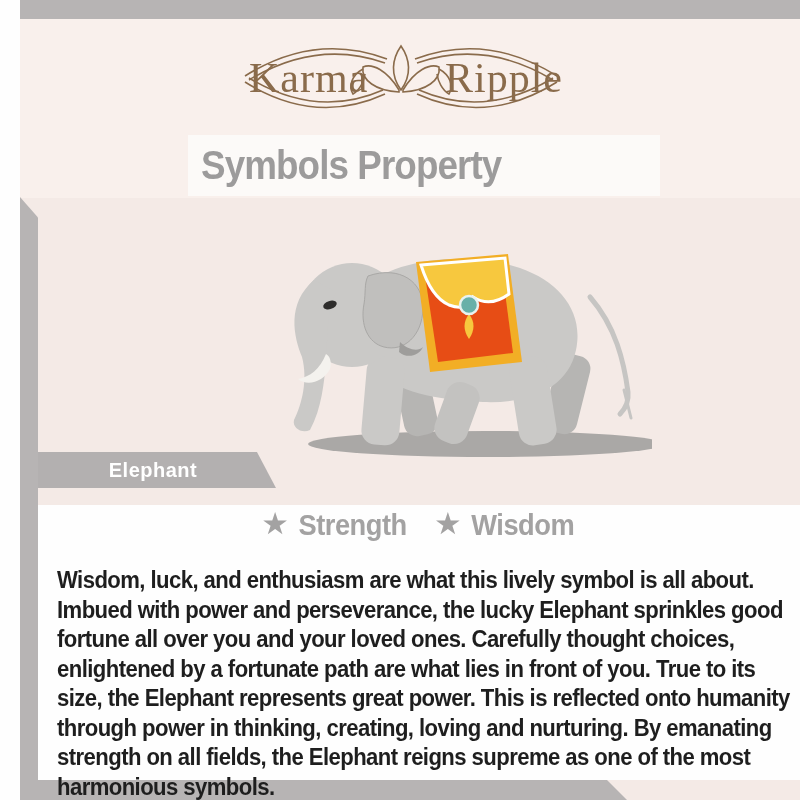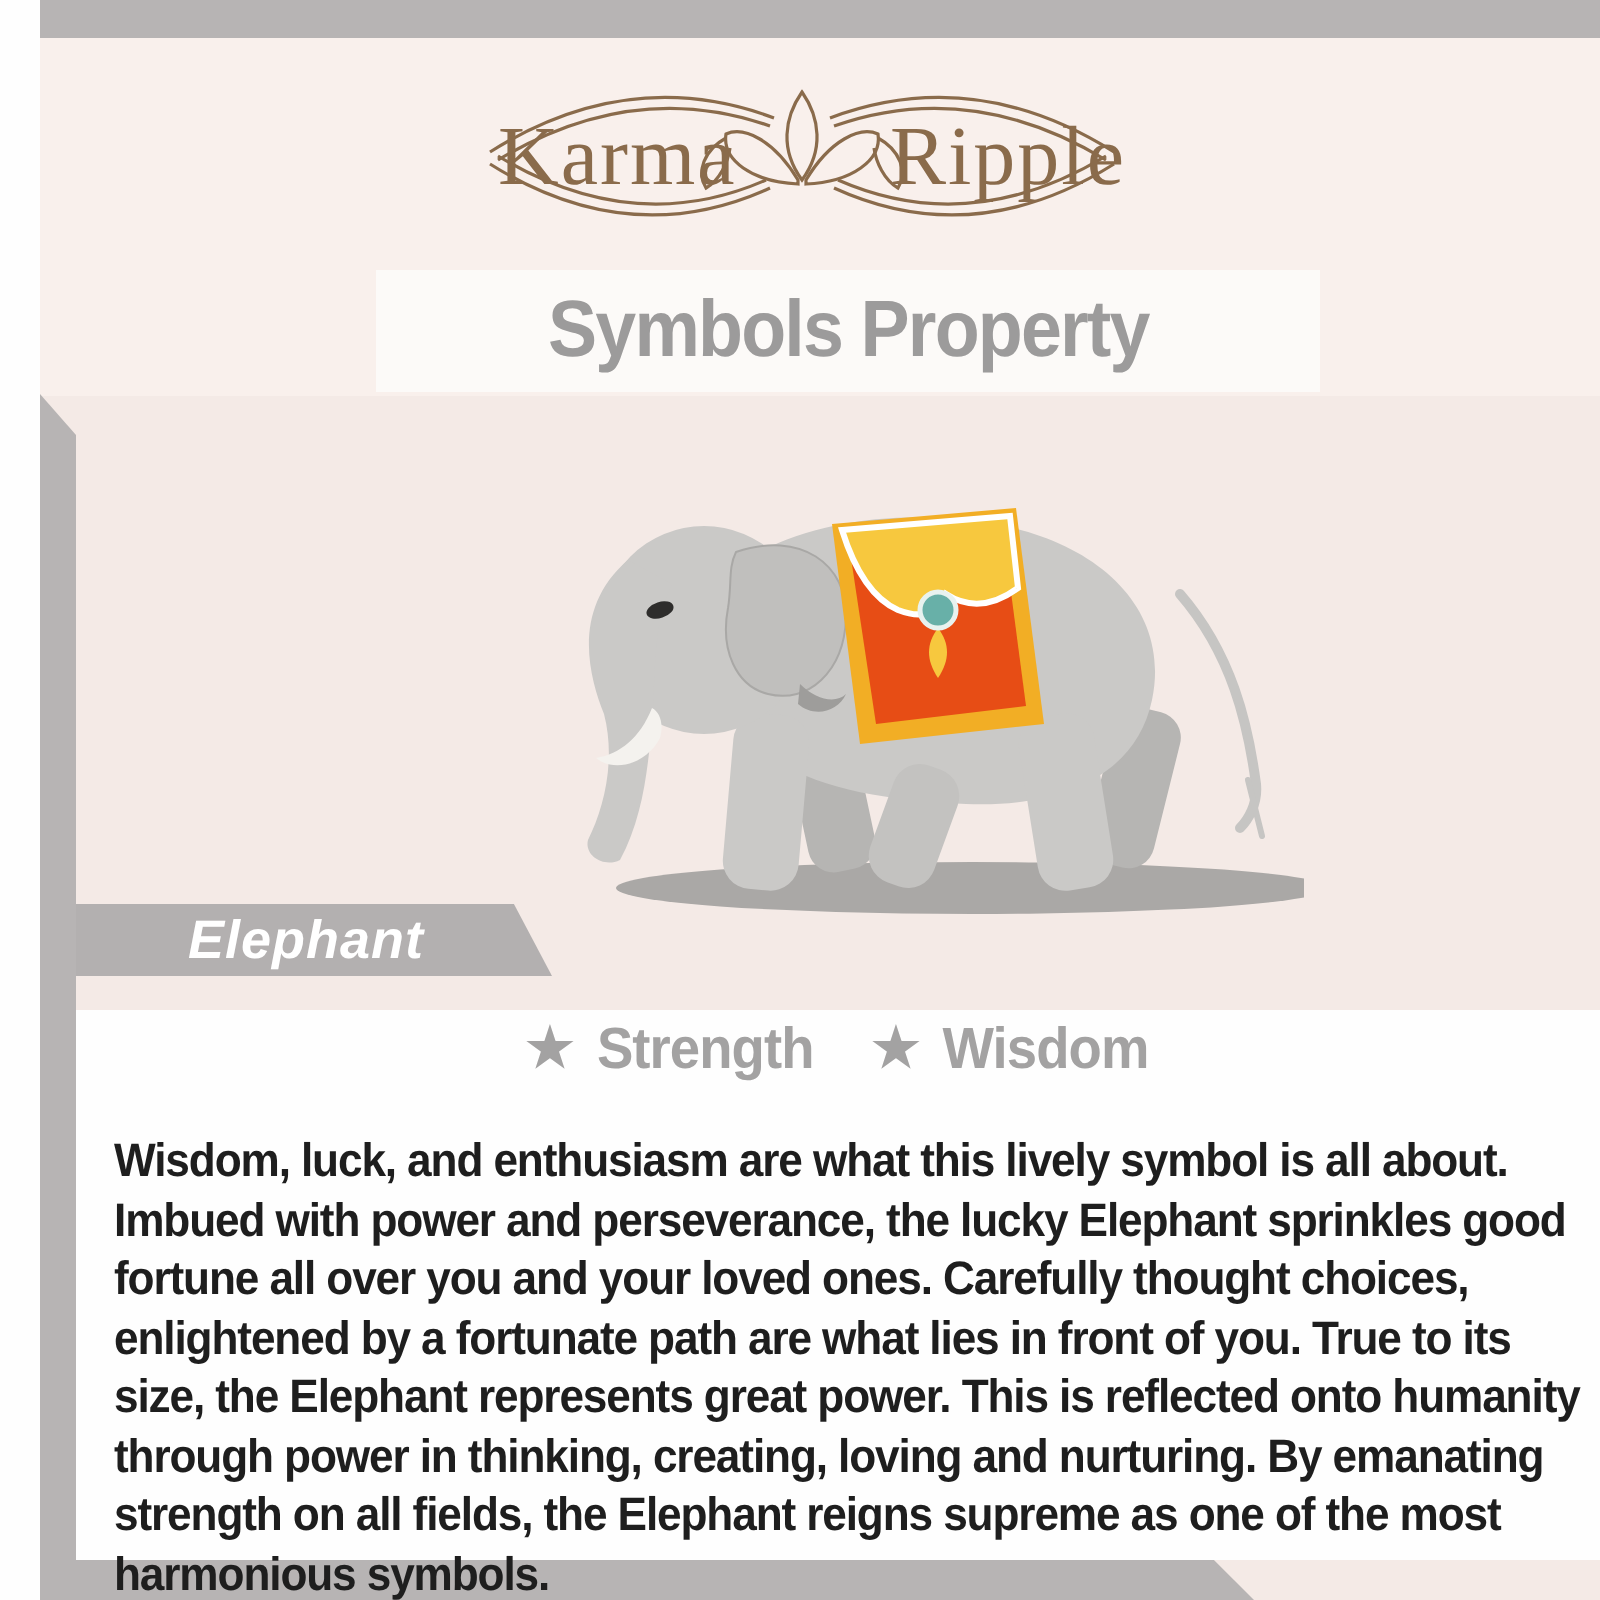--- a/index.html
+++ b/index.html
@@ -21,33 +21,33 @@
   .frame-left{left:0;top:197px;width:18px;height:603px;
     clip-path:polygon(0 0,100% 3.4%,100% 100%,0 100%);}
   .frame-bottom{left:0;top:780px;width:607px;height:20px;
     clip-path:polygon(0 0,96.7% 0,100% 100%,0 100%);}
 
   
   .logo{position:absolute;left:213px;top:30px;width:336px;height:82px;}
 
   
   .title-band{position:absolute;left:168px;top:135px;width:472px;height:61px;
-    background:#fcfaf8;display:flex;align-items:center;justify-content:center;}
+    background:#fcfaf8;display:flex;align-items:center;}
   .title-band .title{font-size:40px;font-weight:700;color:#9c9b9b;
     letter-spacing:-1px;transform:scaleX(.92);white-space:nowrap;}
 
   
   .elephant{position:absolute;left:248px;top:242px;width:384px;height:218px;}
 
   
   .name-banner{position:absolute;left:18px;top:452px;width:238px;height:36px;
     background:#b3b0b0;clip-path:polygon(0 0,92% 0,100% 100%,0 100%);
     display:flex;align-items:center;justify-content:center;}
-  .name-banner .name{color:#ffffff;font-size:27px;font-weight:700;
-    letter-spacing:.5px;transform:translateX(-4px);font-style:italic;}
+  .name-banner .name{color:#ffffff;font-size:20px;font-weight:700;
+    letter-spacing:.5px;transform:translateX(-4px);}
 
   
   .badges{position:absolute;left:0;top:506px;width:800px;height:38px;
     display:flex;align-items:center;justify-content:center;gap:26px;}
   .badge{display:flex;align-items:center;gap:8px;color:#a3a2a2;
     font-weight:700;font-size:29px;letter-spacing:-.5px;}
   .badge .star{font-size:27px;transform:translateY(-1px);}
   .badge .blabel{transform:scaleX(.94);}
 
   

